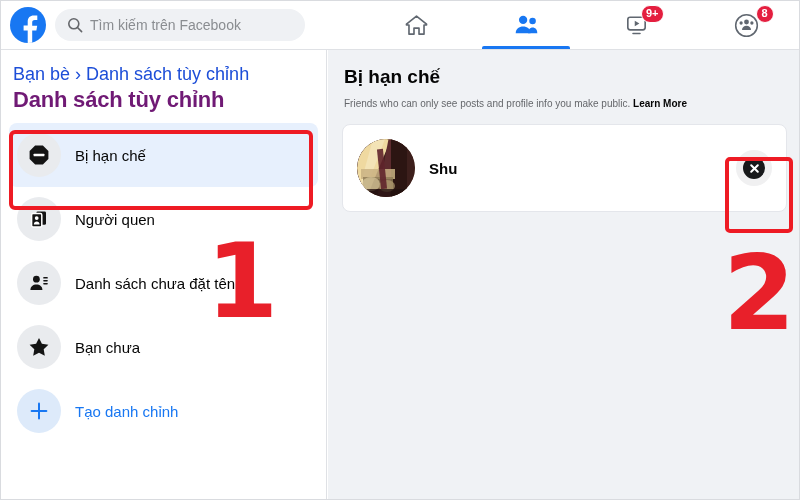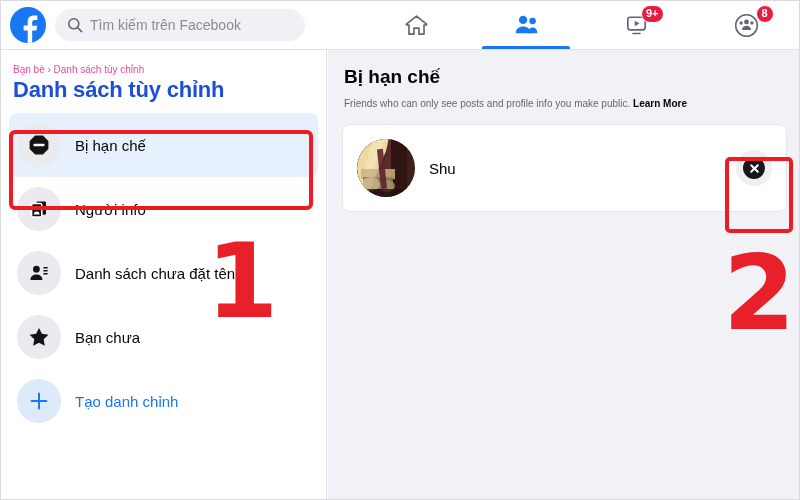--- a/index.html
+++ b/index.html
@@ -135,29 +135,29 @@
     top: 49px;
     width: 326px;
     height: 450px;
     background: #ffffff;
     border-right: 1px solid #dfe1e5;
     box-sizing: border-box;
     padding: 0;
   }
   .breadcrumb {
     margin: 14px 0 0 12px;
-    font-size: 10px;
-    color: #ec4899;
+    font-size: 18px;
+    color: #1d4ed8;
     white-space: nowrap;
   }
   .page-title {
     margin: 2px 0 0 12px;
     font-size: 22px;
     font-weight: bold;
-    color: #1d4ed8;
+    color: #701a75;
     letter-spacing: -0.2px;
     white-space: nowrap;
   }
 
   .list {
     margin-top: 10px;
     padding: 0 8px;
   }
   .list-row {
     height: 64px;
@@ -237,21 +237,21 @@
     width: 58px; height: 58px;
     border-radius: 50%;
     flex: 0 0 auto;
     overflow: hidden;
     background: #5a3a2e;
     position: relative;
   }
   .friend-name {
     margin-left: 14px;
     font-size: 15px;
-    font-weight: normal;
+    font-weight: bold;
     color: #050505;
     position: relative;
     white-space: nowrap;
   }
   .redaction {
     position: absolute;
     left: 423px;
     top: 173px;
     width: 122px;
     height: 21px;
@@ -405,21 +405,21 @@
 
       <div class="list-row">
         <span class="row-icon">
           <svg width="24" height="24" viewBox="0 0 24 24" aria-hidden="true">
             <rect x="9.4" y="4.4" width="9.6" height="13.4" rx="1.4" fill="#141414"></rect>
             <rect x="4.6" y="6.6" width="10.2" height="13.4" rx="1.4" fill="#141414" stroke="#ffffff" stroke-width="1.5"></rect>
             <circle cx="9.7" cy="11.1" r="1.9" fill="#ffffff"></circle>
             <path d="M6.8 17.4c0-1.8 1.3-2.9 2.9-2.9s2.9 1.1 2.9 2.9z" fill="#ffffff"></path>
           </svg>
         </span>
-        <span class="row-label">Người info</span>
+        <span class="row-label">Người quen</span>
       </div>
 
       <div class="list-row">
         <span class="row-icon">
           <svg width="24" height="24" viewBox="0 0 24 24" aria-hidden="true">
             <circle cx="9.4" cy="8.2" r="3.4" fill="#141414"></circle>
             <path d="M3.4 18.9c0-3.4 2.7-5.4 6-5.4s6 2 6 5.4z" fill="#141414"></path>
             <rect x="16.2" y="6.1" width="4.6" height="1.5" rx="0.7" fill="#141414"></rect>
             <rect x="16.2" y="9.0" width="4.6" height="1.5" rx="0.7" fill="#141414"></rect>
             <rect x="16.2" y="11.9" width="4.6" height="1.5" rx="0.7" fill="#141414"></rect>

